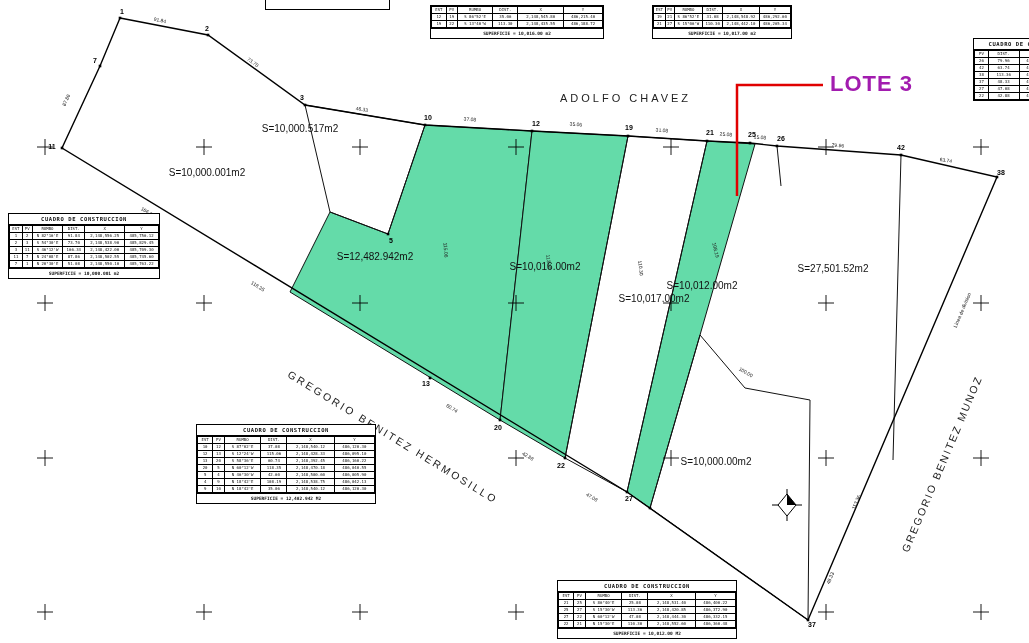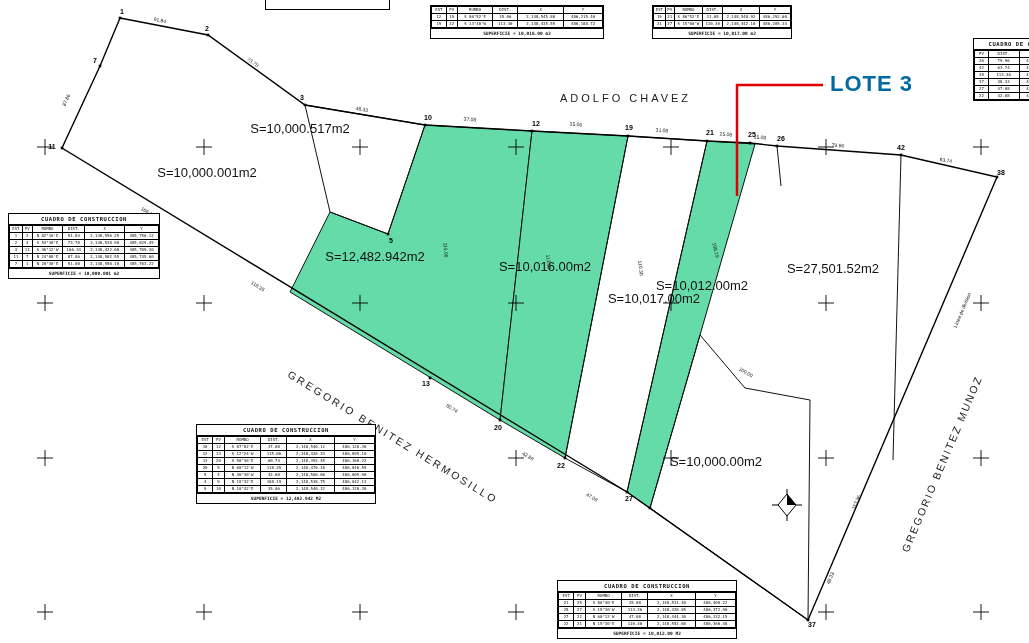--- a/index.html
+++ b/index.html
@@ -2,21 +2,21 @@
 <html><head>
 <meta charset="utf-8">
 <style>
   html,body{margin:0;padding:0;}
   body{
     width:1029px;height:643px;position:relative;background:#ffffff;
     font-family:"Liberation Sans",sans-serif;overflow:hidden;color:#111;
   }
   #map-svg{position:absolute;left:0;top:0;}
   .lbl{position:absolute;white-space:nowrap;transform:translate(-50%,-50%);}
-  .area-lbl{font-size:13px;color:#111;}
+  .area-lbl{font-size:10px;color:#111;}
   .vertex-lbl{font-size:7px;font-weight:bold;color:#000;}
   .dist-lbl{font-size:5px;color:#222;}
   .street{position:absolute;color:#222;white-space:nowrap;}
   #street-top{left:560px;top:92px;font-size:11px;letter-spacing:3px;}
   #street-bl{left:292px;top:368px;font-size:10.5px;letter-spacing:2.5px;
              transform:rotate(31.5deg);transform-origin:0 0;}
   #street-r{left:899px;top:549px;font-size:10.5px;letter-spacing:2px;
             transform:rotate(-67deg);transform-origin:0 0;}
   #lote3{position:absolute;left:830px;top:71px;font-size:22px;font-weight:bold;
          color:#e00000;letter-spacing:1px;}
@@ -196,21 +196,21 @@
     <span class="lbl dist-lbl" style="left: 549px; top: 262px; transform: translate(-50%, -50%) rotate(84deg);">113.30</span>
     <span class="lbl dist-lbl" style="left: 641px; top: 268px; transform: translate(-50%, -50%) rotate(83deg);">110.30</span>
     <span class="lbl dist-lbl" style="left: 716px; top: 250px; transform: translate(-50%, -50%) rotate(77deg);">108.19</span>
     <span class="lbl dist-lbl" style="left: 746px; top: 372px; transform: translate(-50%, -50%) rotate(30deg);">100.00</span>
     <span class="lbl dist-lbl" style="left: 962px; top: 310px; transform: translate(-50%, -50%) rotate(-67deg);">Linea de division</span>
   </div>
 
 <div id="street-top" class="street">ADOLFO CHAVEZ</div>
 <div id="street-bl" class="street">GREGORIO BENITEZ HERMOSILLO</div>
 <div id="street-r" class="street">GREGORIO BENITEZ MUNOZ</div>
-<div id="lote3" style="color: #0369a1;">LOTE 3</div>
+<div id="lote3" style="color: #a21caf;">LOTE 3</div>
 
 <div id="table-cut"></div>
 <div id="table-top-a" class="mini-table">
     <table>
       <tbody>
         <tr>
           <th>EST</th>
           <th>PV</th>
           <th>RUMBO</th>
           <th>DIST.</th>

